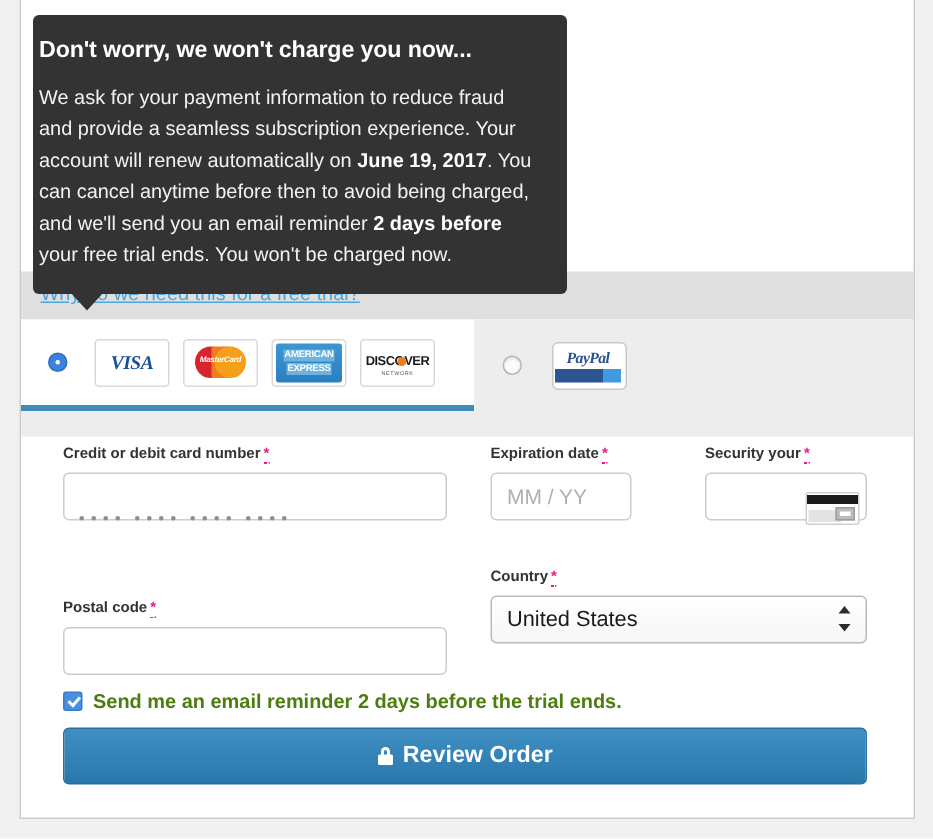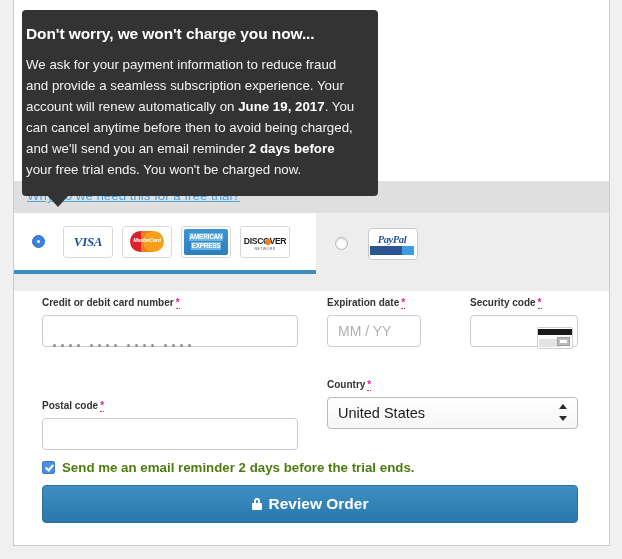--- a/index.html
+++ b/index.html
@@ -552,21 +552,21 @@
 
       <div class="exp-group">
         <label class="field-label">
           <span>Expiration date</span><span class="req">*</span>
         </label>
         <input class="input exp-input" type="text" value="" placeholder="MM / YY" style="">
       </div>
 
       <div class="sec-group">
         <label class="field-label">
-          <span>Security code</span><span class="req">*</span>
+          <span>Security your</span><span class="req">*</span>
         </label>
         <span class="sec-input-wrap">
           <input class="input sec-input" type="text" value="" placeholder="" style="">
           <span class="cvv-card">
             <span class="cvv-stripe"></span>
             <span class="cvv-sign"></span>
             <span class="cvv-box">
                 <i></i>
               </span>
           </span>

